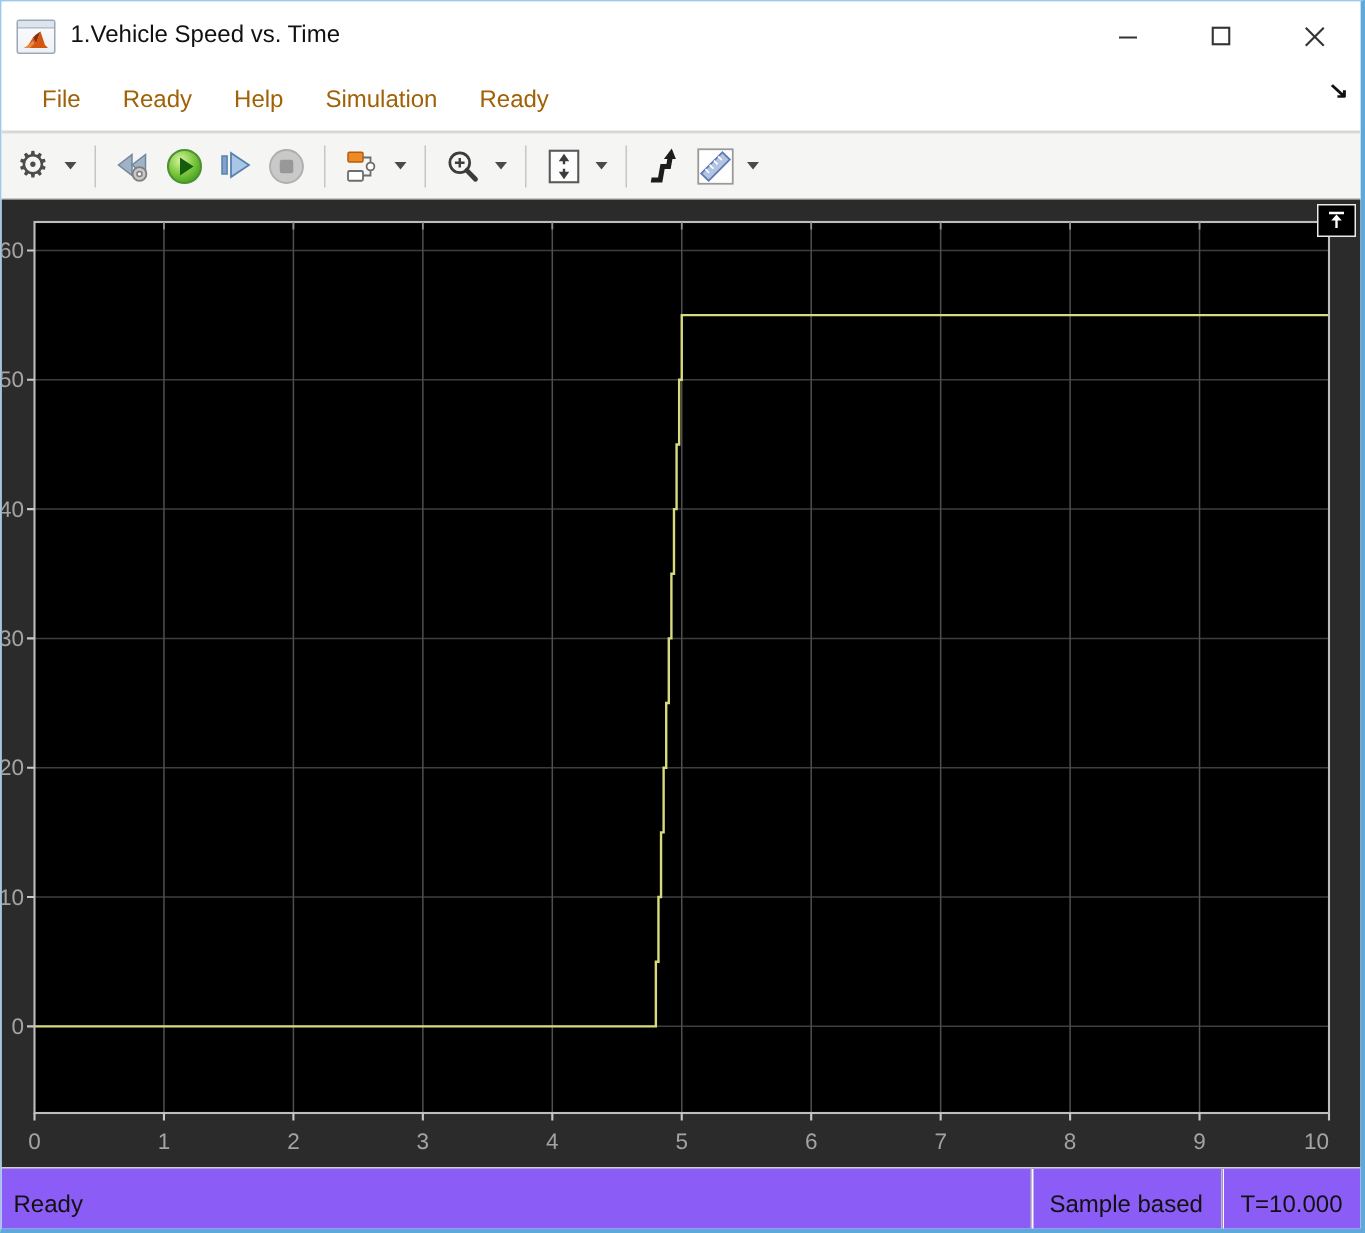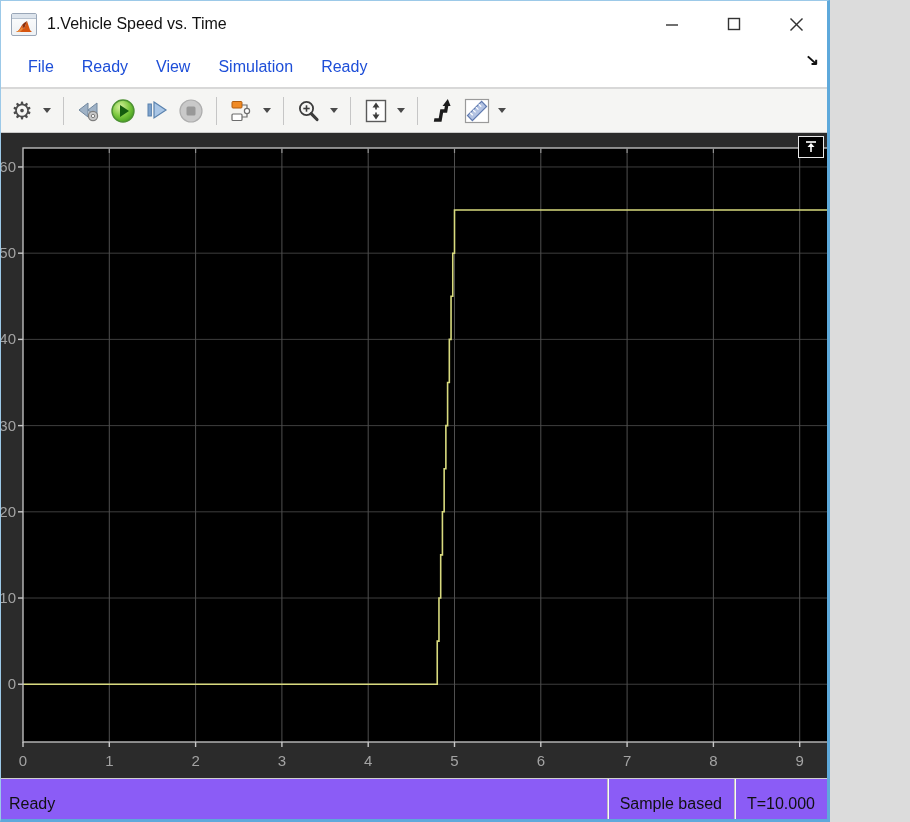--- a/index.html
+++ b/index.html
@@ -1,20 +1,20 @@
 <!DOCTYPE html>
 <html><head>
 <meta charset="utf-8">
 <style>
   * { margin:0; padding:0; box-sizing:border-box; }
   html,body { background:#dcdcdc; }
   body { font-family:"Liberation Sans", sans-serif; }
 
   .window {
-    width:830px; height:822px;
+    width:910px; height:822px;
     background:#ffffff;
     border-top:1px solid #9cc9e8;
     border-left:1px solid #9cc9e8;
     border-right:3px solid #5ea9db;
     border-bottom:3px solid #5ea9db;
     display:flex; flex-direction:column;
     overflow:hidden;
   }
 
   
@@ -23,21 +23,21 @@
     background:linear-gradient(#fdfdfd,#eef1f4); border:1px solid #9aa7b8; border-radius:2px; }
   .app-icon .mini-titlebar { position:absolute; top:0; left:0; right:0; height:5px; background:#dde4ec; border-bottom:1px solid #b7c2cf;}
   .app-icon svg { position:absolute; left:3px; top:6px; }
   .title-text { font-size:16px; color:#111; }
   .win-controls { margin-left:auto; display:flex; height:100%; }
   .win-btn { width:62px; height:100%; display:flex; align-items:center; justify-content:center; background:transparent; border:none; cursor:default; }
   .win-btn svg { display:block; }
 
   
   .menubar { height:42px; background:#ffffff; border-bottom:2px solid #d8d8d8; display:flex; align-items:center; padding-left:13px; flex:0 0 auto; position:relative; }
-  .menu-item { font-size:16px; color:#1d4ed8; padding:0 14px; height:100%; display:flex; align-items:center; }
+  .menu-item { font-size:16px; color:#a16207; padding:0 14px; height:100%; display:flex; align-items:center; }
   .dock-arrow { position:absolute; right:8px; top:4px; font-size:15px; font-weight:bold; color:#111; transform:scaleX(1.1); }
 
   
   .toolbar { height:44px; background:#f5f5f3; border-bottom:1px solid #c9c9c9; display:flex; align-items:center; padding-left:4px; flex:0 0 auto; }
   .tb-btn { height:34px; min-width:34px; display:flex; align-items:center; justify-content:center; border:none; background:transparent; padding:0 2px; }
   .tb-caret { height:34px; width:16px; display:flex; align-items:center; justify-content:center; border:none; background:transparent; }
   .caret-glyph { width:0; height:0; border-left:4px solid transparent; border-right:4px solid transparent; border-top:5px solid #4a4a4a; }
   .tb-sep { width:1px; height:28px; background:#c6c6c6; margin:0 8px; }
   .gear-glyph { font-size:24px; color:#4c4c4c; line-height:1; }
 
@@ -82,21 +82,21 @@
           <line x1="1.5" y1="1.5" x2="13.5" y2="13.5" stroke="#333" stroke-width="1.4"></line>
           <line x1="13.5" y1="1.5" x2="1.5" y2="13.5" stroke="#333" stroke-width="1.4"></line>
         </svg>
       </button>
     </div>
   </div>
 
   <div class="menubar">
     <div class="menu-item">File</div>
     <div class="menu-item">Ready</div>
-    <div class="menu-item">View</div>
+    <div class="menu-item">Help</div>
     <div class="menu-item">Simulation</div>
     <div class="menu-item">Ready</div>
     <span class="dock-arrow">↘</span>
   </div>
 
   <div class="toolbar">
     <button class="tb-btn">
       <span class="gear-glyph">⚙</span>
     </button>
     <button class="tb-caret">

